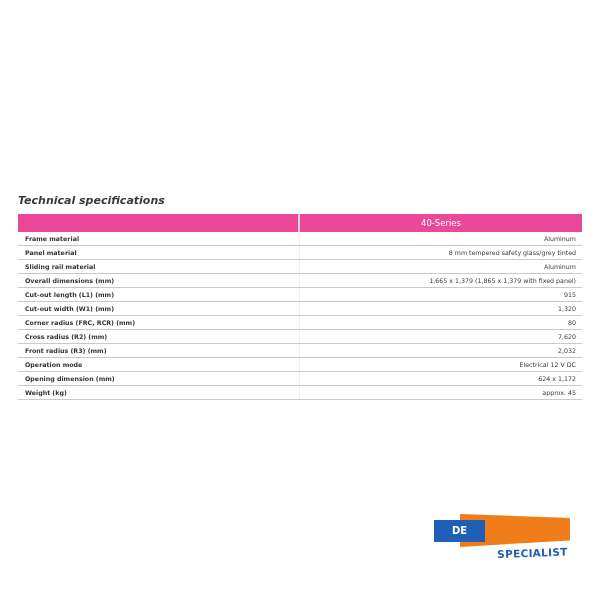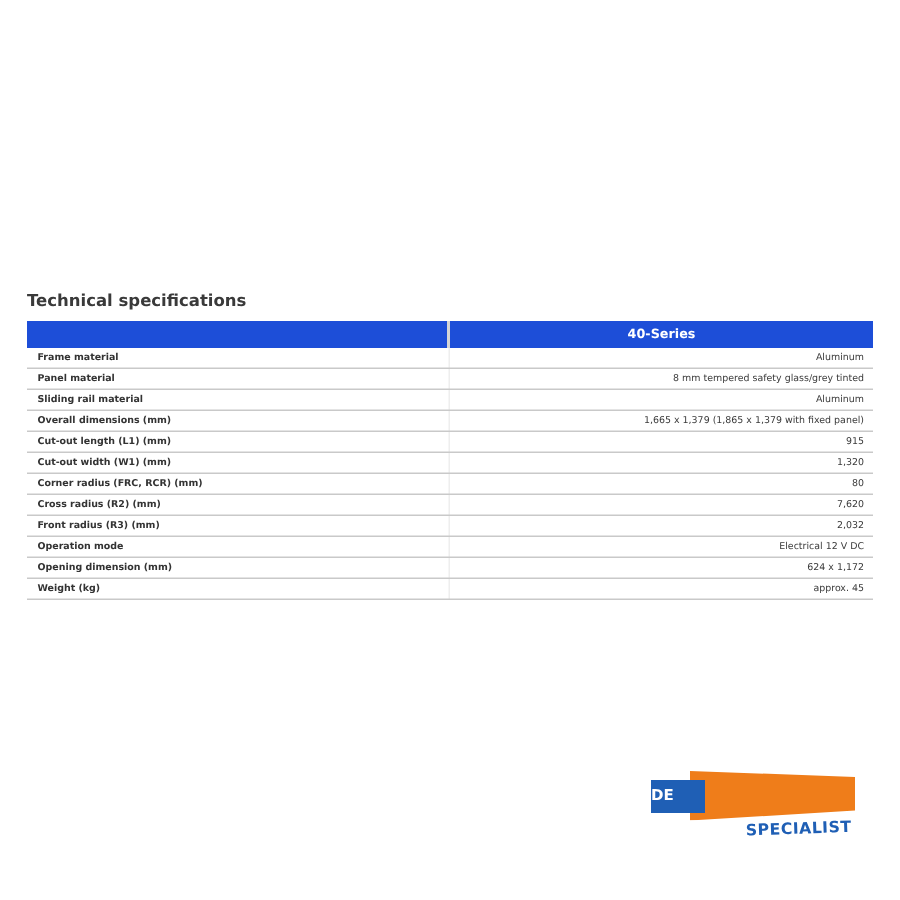--- a/index.html
+++ b/index.html
@@ -15,38 +15,39 @@
       font-family: "DejaVu Sans", "Liberation Sans", sans-serif;
     }
     .title {
       position: absolute;
       left: 18px;
       top: 194px;
       font-size: 11px;
       font-weight: bold;
       color: #3a3a3a;
       letter-spacing: 0px;
+      font-style: italic;
     }
     .spec-table {
       position: absolute;
       left: 18px;
       top: 214px;
       width: 564px;
       border-collapse: collapse;
       table-layout: fixed;
     }
     .spec-table col.c1 { width: 281px; }
     .spec-table col.c2 { width: 283px; }
     .spec-table thead th {
       height: 18px;
       padding: 0;
-      background: #1d4ed8;
+      background: #ec4899;
       color: #ffffff;
       font-size: 8.5px;
-      font-weight: bold;
+      font-weight: normal;
       text-align: center;
       vertical-align: middle;
     }
     .spec-table thead th.blank {
       border-right: 2px solid #d5d5d5;
     }
     .spec-table tbody td {
       height: 13px;
       padding: 0 6px;
       font-size: 6.3px;
@@ -72,29 +73,29 @@
       position: absolute;
       left: 434px;
       top: 513px;
       width: 140px;
       height: 60px;
     }
     .logo-de {
       position: absolute;
       left: 0;
       top: 7px;
-      width: 36px;
+      width: 51px;
       height: 22px;
       background: #1f5fb5;
       color: #ffffff;
       font-family: "DejaVu Sans", sans-serif;
       font-weight: bold;
       font-size: 10px;
       line-height: 22px;
-      text-align: left;
+      text-align: center;
     }
     .logo-outlet {
       position: absolute;
       left: 26px;
       top: 1px;
       width: 110px;
       height: 33px;
       background: #ef7d1a;
       clip-path: polygon(0 0, 100% 12%, 100% 80%, 0 100%);
     }

